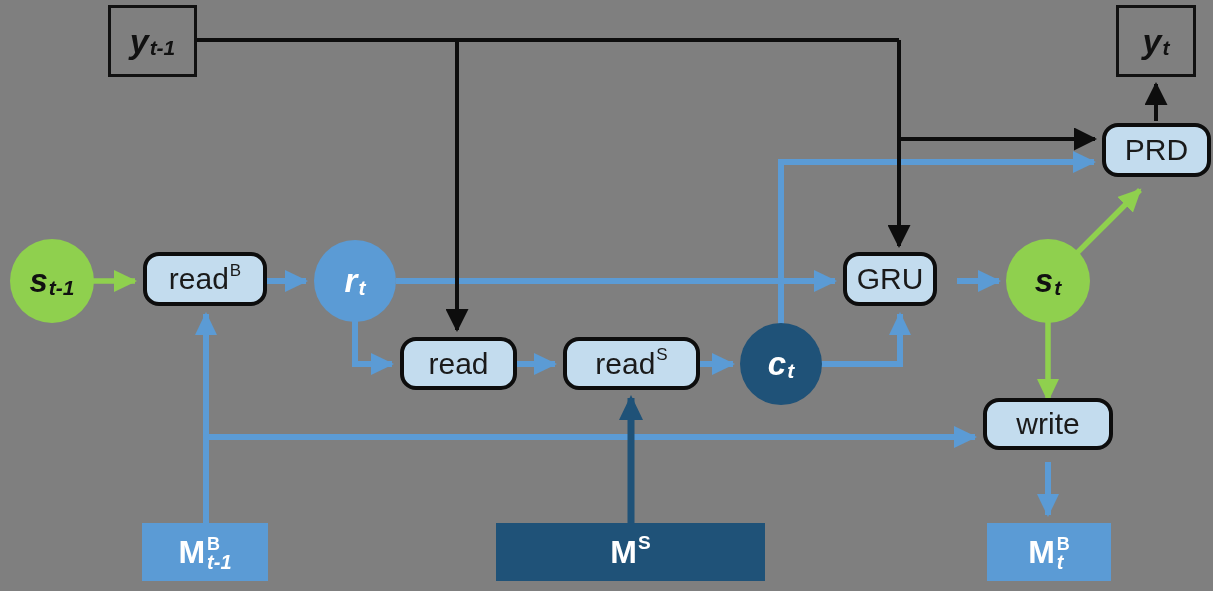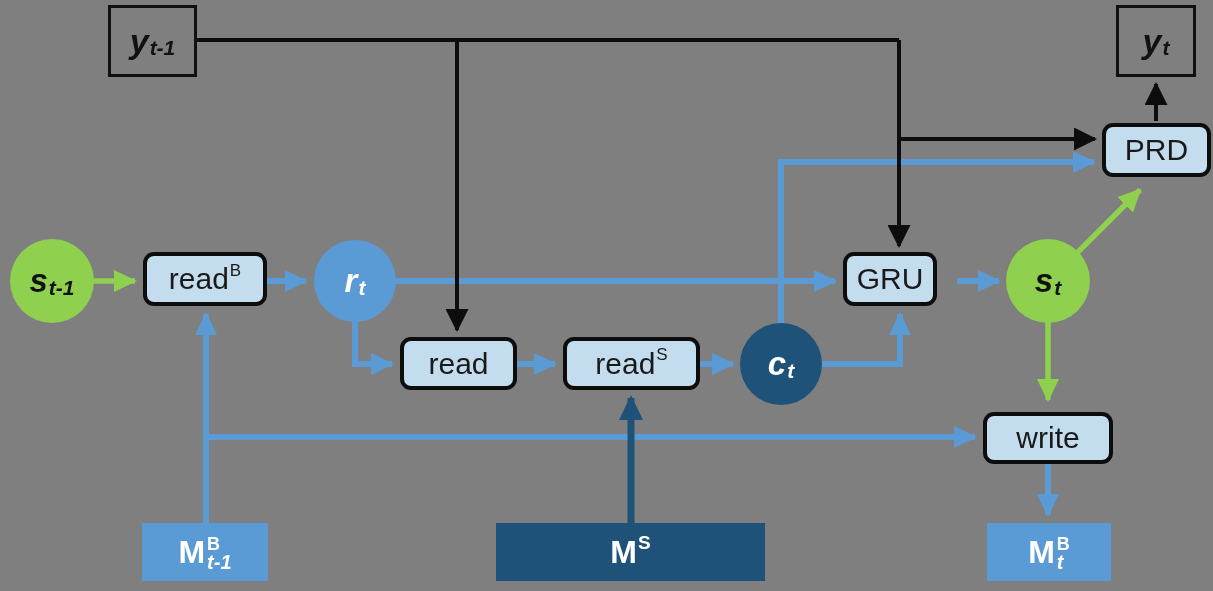--- a/index.html
+++ b/index.html
@@ -13,21 +13,21 @@
   #wires{position:absolute;left:0;top:0;width:1213px;height:591px;}
   .node{
     position:absolute;
     display:flex;align-items:center;justify-content:center;
     box-sizing:border-box;
     white-space:nowrap;
   }
   .lightbox{
     background:#c3dcee;
     border:4px solid #0d0d0d;
-    border-radius:11px;
+    border-radius:16px;
     font-size:30px;
     color:#1a1a1a;
   }
   .outline{
     background:transparent;
     border:3px solid #111;
     font-size:34px;
     font-weight:bold;
     font-style:italic;
     color:#111;
@@ -160,21 +160,21 @@
   <div class="node lightbox" style="left:563px;top:337px;width:137px;height:53px">
     <span>read</span>
       <span class="sp">S</span>
   </div>
   <div class="node lightbox" style="left:843px;top:252px;width:94px;height:54px">
     <span>GRU</span>
   </div>
   <div class="node lightbox" style="left:1102px;top:123px;width:109px;height:54px">
     <span>PRD</span>
   </div>
-  <div class="node lightbox" style="left:983px;top:412px;width:130px;height:52px">
+  <div class="node lightbox" style="left:983px;top:398px;width:130px;height:52px">
     <span>write</span>
   </div>
 
   <div class="node mem blue" style="left:142px;top:523px;width:126px;height:58px">
     <span>M</span>
       <span class="stk">
         <span class="top">B</span>
         <span class="bot">t-1</span>
       </span>
   </div>

